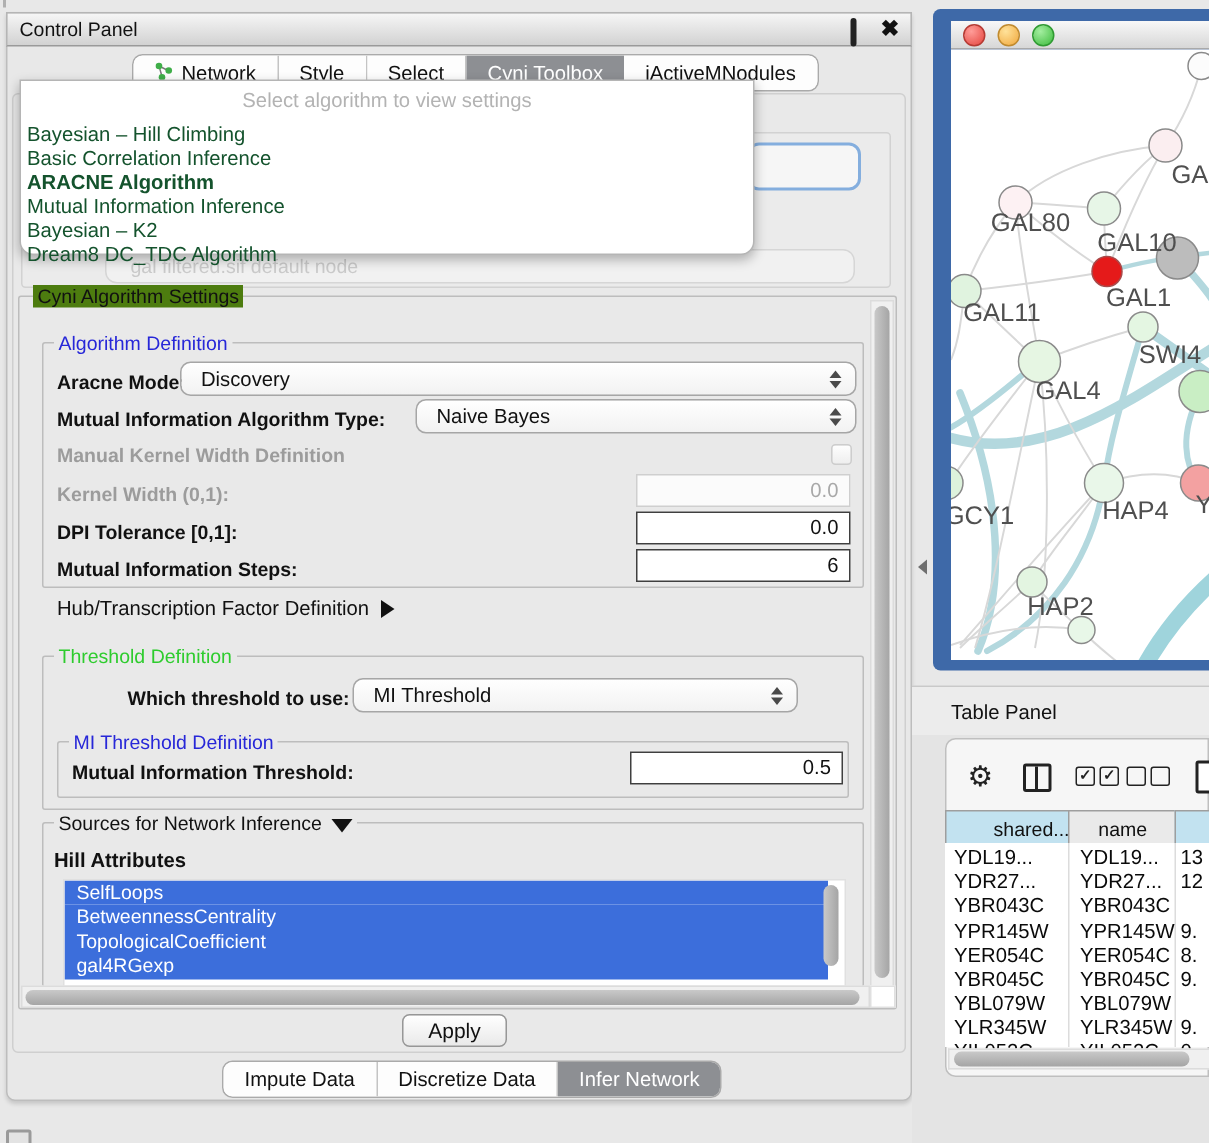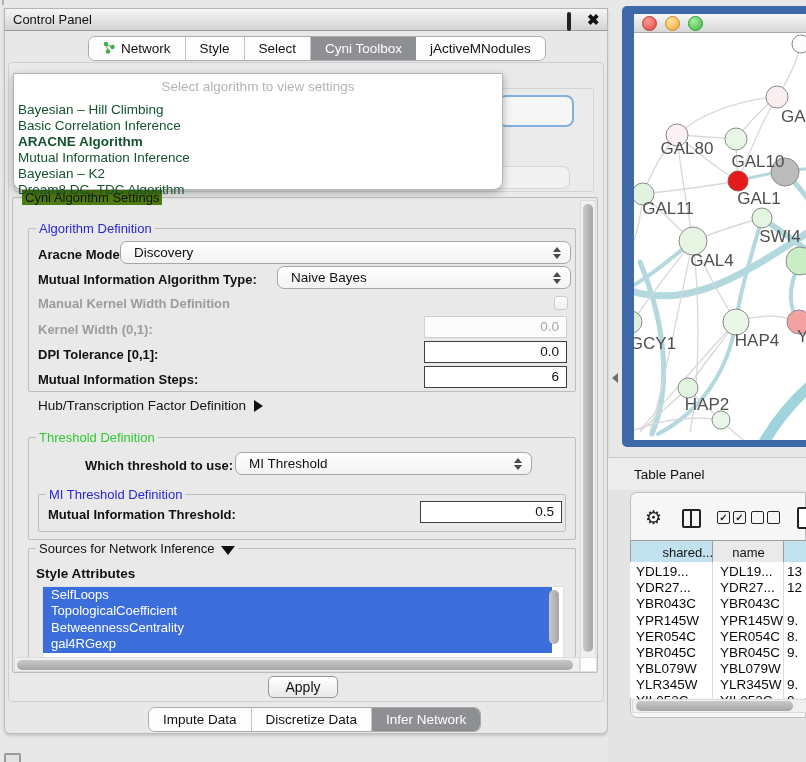--- a/index.html
+++ b/index.html
@@ -13,21 +13,21 @@
   .ticon{width:12px;height:12px;margin-left:8px;position:relative;cursor:default;}
   .float-box{border:2px solid #222;width:10px;height:10px;border-radius:2px;}
   .close-x{font-weight:bold;font-size:15px;color:#111;line-height:12px;}
   
   .tabstrip{display:flex;background:#fdfdfd;border:1px solid #aaa;border-radius:7px;overflow:hidden;height:23px;}
   .tab{display:flex;align-items:center;justify-content:center;padding:0 14px;font-size:13.5px;color:#111;border-right:1px solid #c4c4c4;background:#fdfdfd;cursor:default;white-space:nowrap;}
   .tab:last-child{border-right:none;}
   .tab.sel{background:#8d8f93;color:#fff;border-right:none;}
   .nettab-icon{margin-right:5px;display:inline-block;}
   
-  .popup{left:13px;top:73px;width:490px;height:117px;background:#fff;border:1px solid #b5b5b5;border-radius:0 0 9px 9px;box-shadow:0 3px 8px rgba(0,0,0,.28);z-index:30;}
+  .popup{left:13px;top:53px;width:490px;height:117px;background:#fff;border:1px solid #b5b5b5;border-radius:0 0 9px 9px;box-shadow:0 3px 8px rgba(0,0,0,.28);z-index:30;}
   .popup .prompt{position:absolute;left:0;top:5px;width:100%;text-align:center;color:#b3b3b3;font-size:13.5px;}
   .popup .item{position:absolute;left:4px;font-size:13.5px;color:#14532d;white-space:nowrap;}
   .popup .item.b{font-weight:bold;}
   
   .innerpanel{left:8px;top:62px;width:596px;height:640px;background:#e9e9e9;border:1px solid #cfcfcf;border-radius:4px;}
   .ghost-grp{left:14px;top:88px;width:580px;height:104px;border:1px solid #d2d2d2;border-radius:3px;background:#ebebeb;}
   .ghost-combo{left:70px;top:166px;width:500px;height:23px;background:#f1f1f1;border:1px solid #d6d6d6;border-radius:8px;font-size:13px;color:#cacaca;display:flex;align-items:center;padding-left:16px;}
   .blue-combo{left:498px;top:95px;width:76px;height:32px;background:#f6f6f6;border:2px solid #84aede;border-radius:8px;}
   
   .grp{border:1px solid #bdbdbd;border-radius:2px;}
@@ -186,26 +186,26 @@
 
   <div class="abs grp" style="left:38px;top:494px;width:528px;height:38px;"></div>
   <div class="abs grp-lbl blue" style="left:46px;top:487px;">MI Threshold Definition</div>
   <div class="abs boldlbl" style="left:48px;top:507px;">Mutual Information Threshold:</div>
   <div class="abs fld" style="left:420px;top:501px;width:142px;height:22px;">0.5</div>
 
   <div class="abs grp" style="left:28px;top:548px;width:548px;height:110px;border-bottom:none;"></div>
   <div class="abs grp-lbl" style="left:36px;top:541px;color:#111;">
     <span>Sources for Network Inference</span><span class="down-tri"></span>
   </div>
-  <div class="abs boldlbl" style="left:36px;top:566px;font-size:13.5px;">Style Attributes</div>
+  <div class="abs boldlbl" style="left:36px;top:566px;font-size:13.5px;">Hill Attributes</div>
 
   <div class="abs attr-list" style="left:42px;top:586px;width:522px;height:72px;overflow:hidden;">
     <div class="attr-item">SelfLoops</div>
+    <div class="attr-item">BetweennessCentrality</div>
     <div class="attr-item">TopologicalCoefficient</div>
-    <div class="attr-item">BetweennessCentrality</div>
     <div class="attr-item">gal4RGexp</div>
   </div>
   <div class="abs vthumb" style="left:549px;top:590px;width:10px;height:54px;"></div>
 
   <div class="abs sb-track" style="left:580px;top:200px;width:16px;height:460px;"></div>
   <div class="abs vthumb" style="left:583px;top:204px;width:10px;height:448px;"></div>
   <div class="abs sb-track" style="left:14px;top:657px;width:566px;height:15px;"></div>
   <div class="abs hthumb" style="left:17px;top:660px;width:556px;height:10px;"></div>
   <div class="abs" style="left:580px;top:657px;width:17px;height:15px;background:#fff;border:1px solid #e0e0e0;"></div>
 

